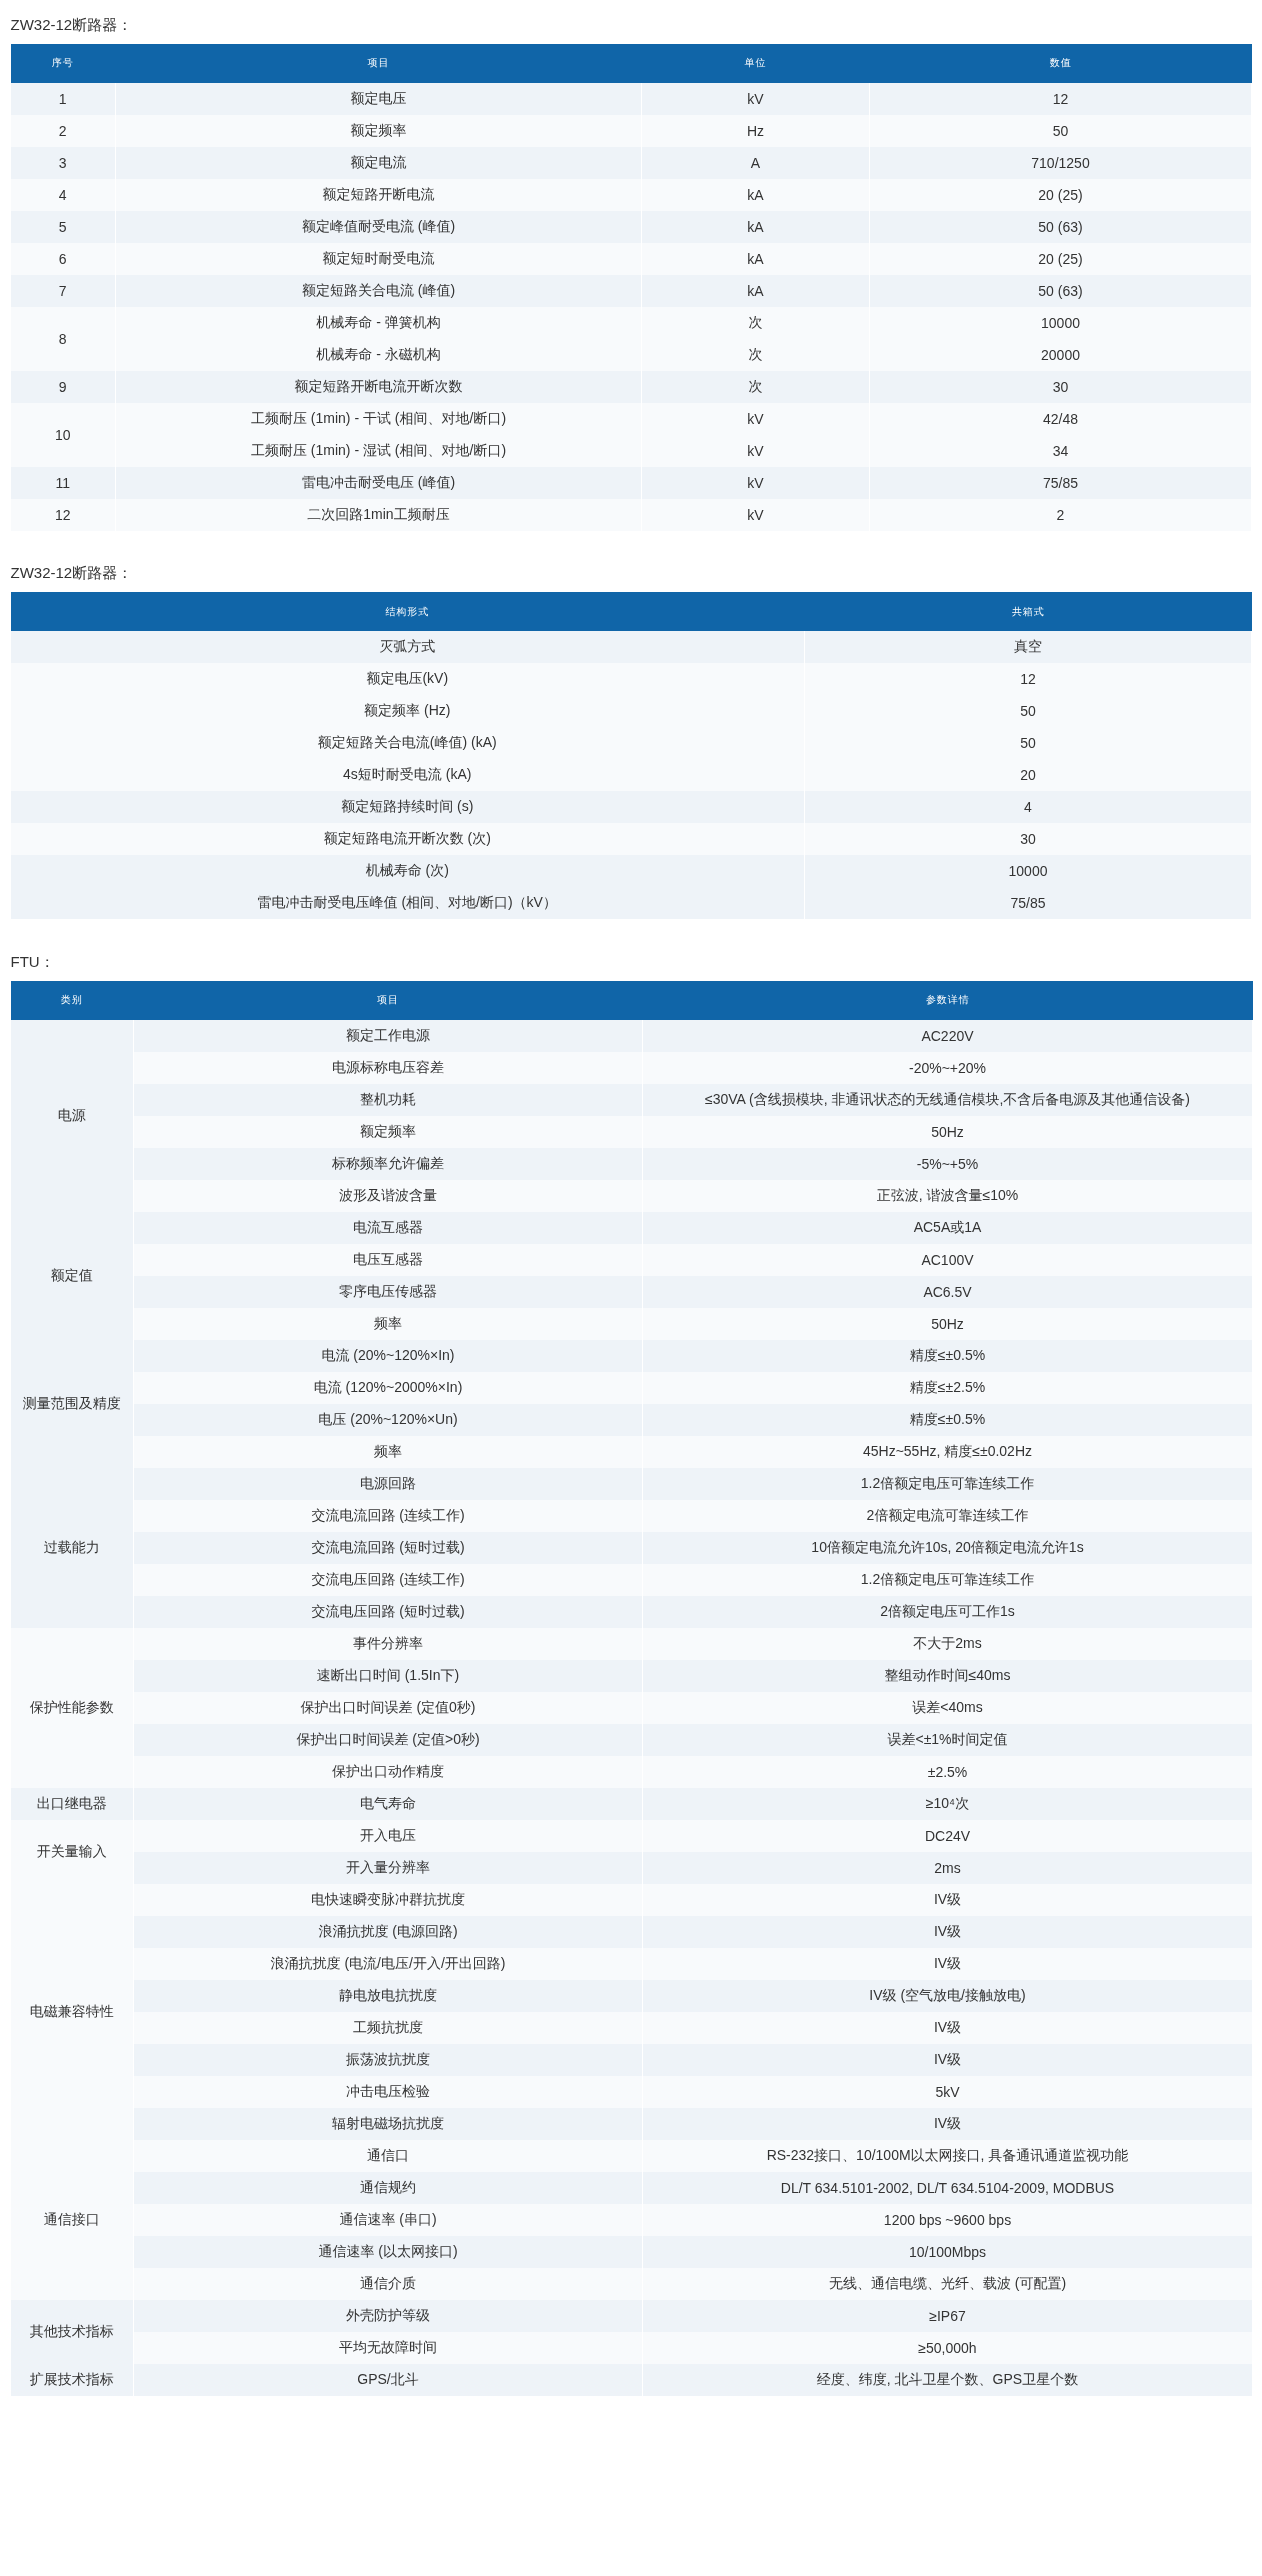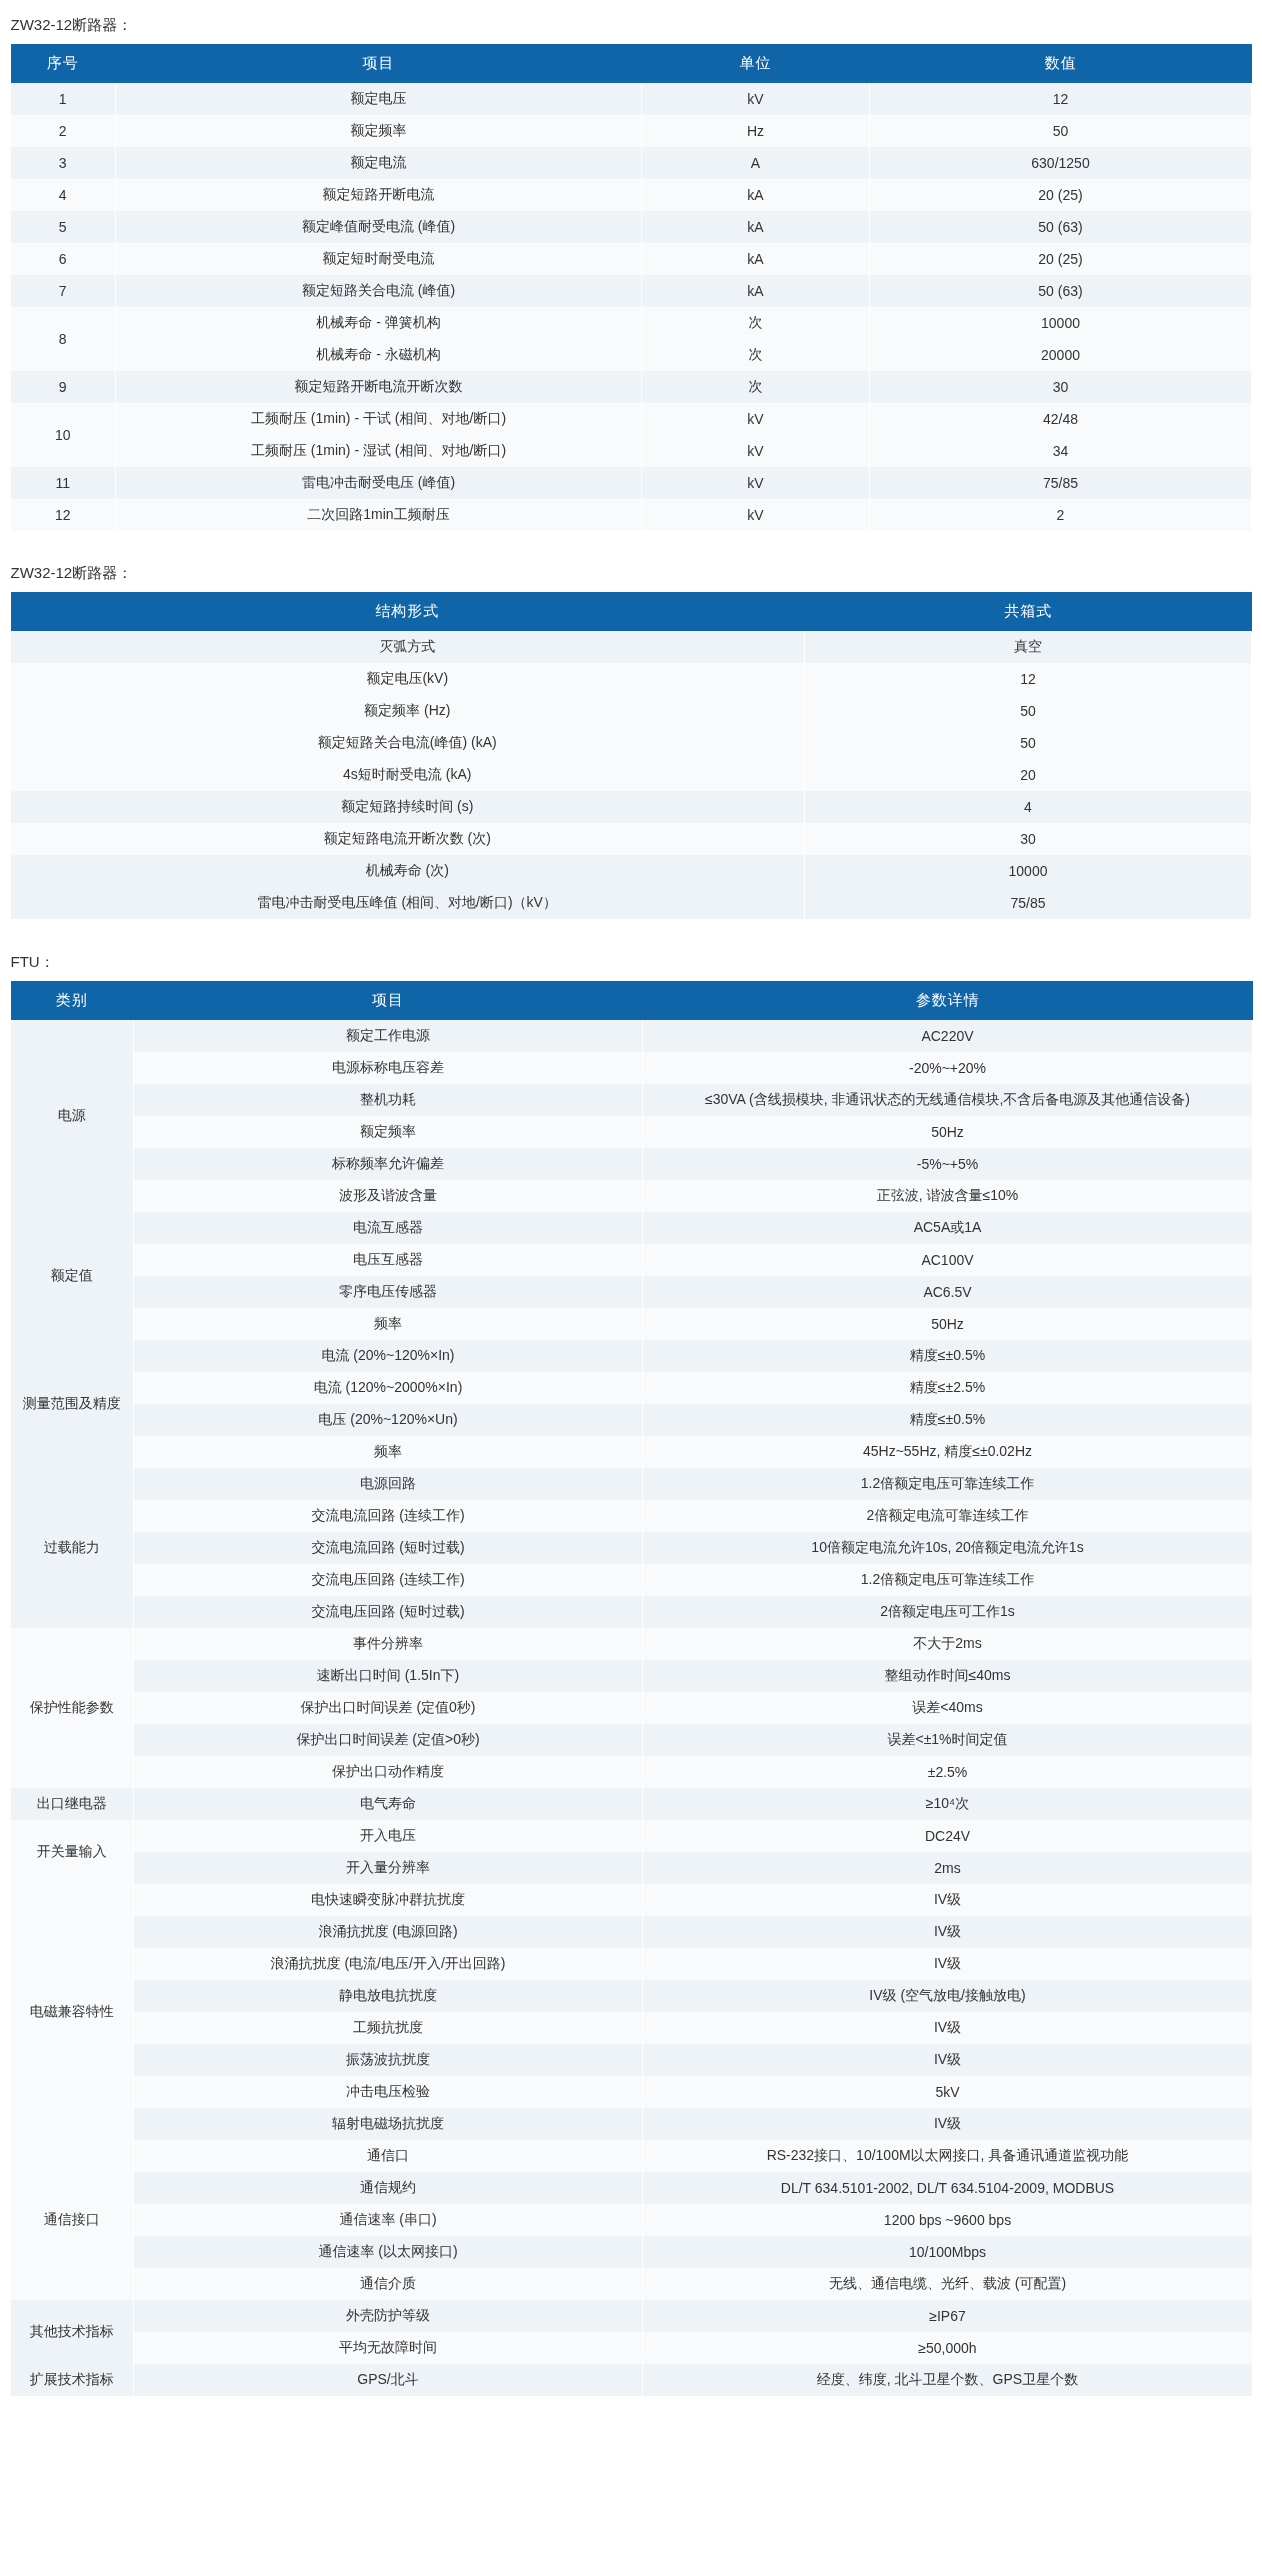--- a/index.html
+++ b/index.html
@@ -20,21 +20,21 @@
   table{
     border-collapse:collapse;
     width:1241px;
     margin:0 10.5px 0 10.5px;
     table-layout:fixed;
   }
   th{
     background:#1065a8;
     color:#fff;
     font-weight:normal;
-    font-size:15px;
+    font-size:10px;
     height:37px;
     text-align:center;
     border-right:0.9px solid #1065a8;
     letter-spacing:0.9px;
   }
   th:last-child{border-right:none;}
   td{
     font-size:14px;
     text-align:center;
     height:32px;
@@ -91,21 +91,21 @@
         <tr class="even">
           <td>2</td>
           <td>额定频率</td>
           <td>Hz</td>
           <td>50</td>
         </tr>
         <tr class="odd">
           <td>3</td>
           <td>额定电流</td>
           <td>A</td>
-          <td>630/1250</td>
+          <td>710/1250</td>
         </tr>
         <tr class="even">
           <td>4</td>
           <td>额定短路开断电流</td>
           <td>kA</td>
           <td>20 (25)</td>
         </tr>
         <tr class="odd">
           <td>5</td>
           <td>额定峰值耐受电流 (峰值)</td>

